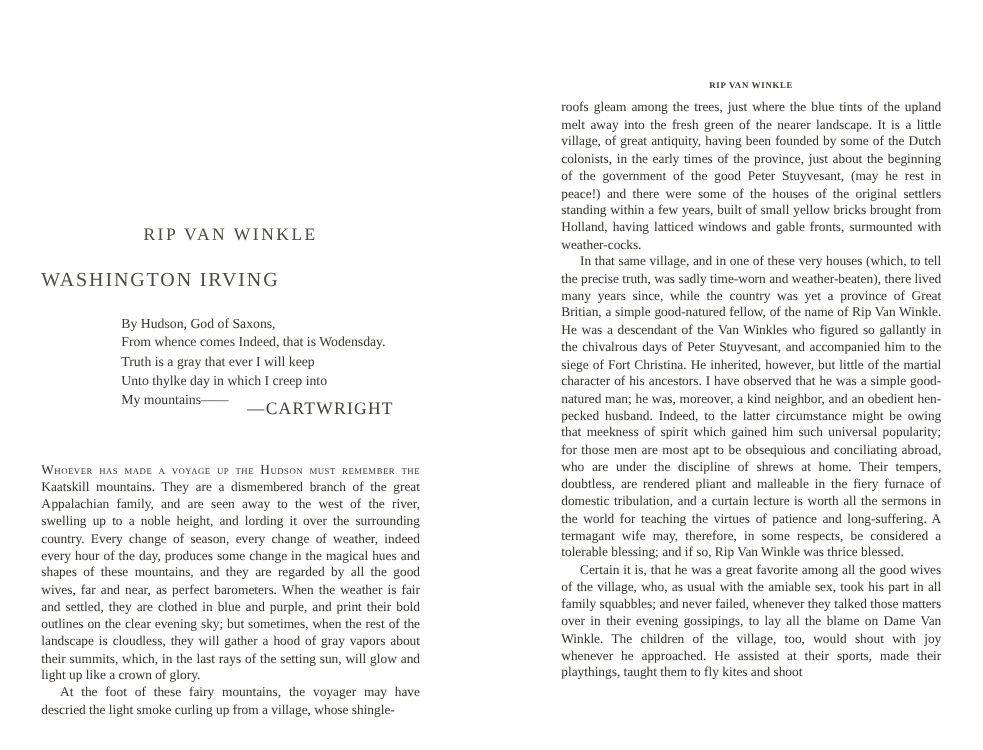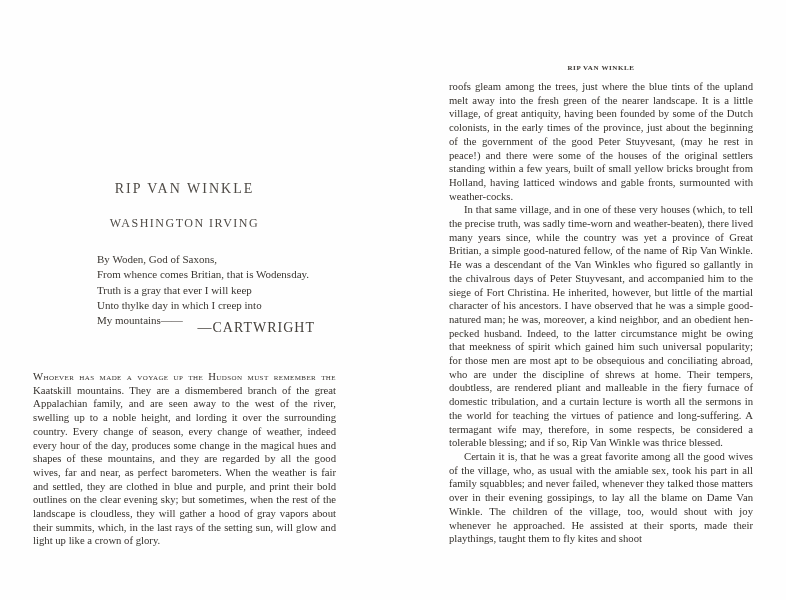--- a/index.html
+++ b/index.html
@@ -32,22 +32,22 @@
     text-align: center;
     font-size: 14px;
     font-weight: normal;
     letter-spacing: 2px;
     color: #4e4a45;
   }
   .author {
     position: absolute;
     top: 176px; left: 0; right: 0;
     margin: 0;
-    text-align: center;
-    font-size: 12px;
+    text-align: left;
+    font-size: 16px;
     font-weight: normal;
     letter-spacing: 1.5px;
     color: #4e4a45;
   }
   .epigraph {
     position: absolute;
     top: 212px; left: 64px; right: 0;
     font-size: 11px;
     line-height: 15.3px;
     color: #3a3631;
@@ -98,30 +98,31 @@
 </head>
 <body>
 
 <div class="spread">
 
   <section class="page page-left">
     <h1 class="page-title">RIP VAN WINKLE</h1>
     <h2 class="author">WASHINGTON IRVING</h2>
 
     <div class="epigraph">
-      <div class="ep-line">By Woden, God of Saxons,</div>
-      <div class="ep-line">From whence comes Britian, that is Wodensday.</div>
+      <div class="ep-line">By Hudson, God of Saxons,</div>
+      <div class="ep-line">From whence comes Indeed, that is Wodensday.</div>
       <div class="ep-line">Truth is a gray that ever I will keep</div>
       <div class="ep-line">Unto thylke day in which I creep into</div>
       <div class="ep-line">My mountains——</div>
       <div class="ep-attr">—CARTWRIGHT</div>
     </div>
 
     <div class="body">
       <p class="opening">Whoever has made a voyage up the Hudson must remember the Kaatskill mountains. They are a dismembered branch of the great Appalachian family, and are seen away to the west of the river, swelling up to a noble height, and lording it over the surrounding country. Every change of season, every change of weather, indeed every hour of the day, produces some change in the magical hues and shapes of these mountains, and they are regarded by all the good wives, far and near, as perfect barometers. When the weather is fair and settled, they are clothed in blue and purple, and print their bold outlines on the clear evening sky; but sometimes, when the rest of the landscape is cloudless, they will gather a hood of gray vapors about their summits, which, in the last rays of the setting sun, will glow and light up like a crown of glory.</p>
+      <p class="indent">At the foot of these fairy mountains, the voyager may have descried the light smoke curling up from a village, whose shingle-</p>
     </div>
 
     <div class="pagenum">38</div>
   </section>
 
   <section class="page page-right">
     <div class="running-header">RIP VAN WINKLE</div>
 
     <div class="body">
       <p>roofs gleam among the trees, just where the blue tints of the upland melt away into the fresh green of the nearer landscape. It is a little village, of great antiquity, having been founded by some of the Dutch colonists, in the early times of the province, just about the beginning of the government of the good Peter Stuyvesant, (may he rest in peace!) and there were some of the houses of the original settlers standing within a few years, built of small yellow bricks brought from Holland, having latticed windows and gable fronts, surmounted with weather-cocks.</p>

